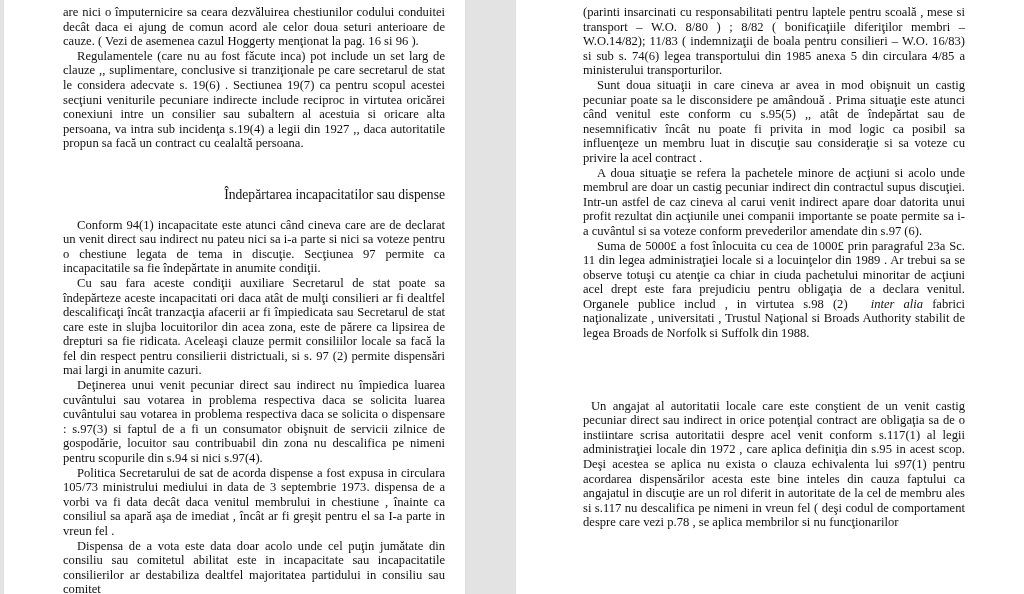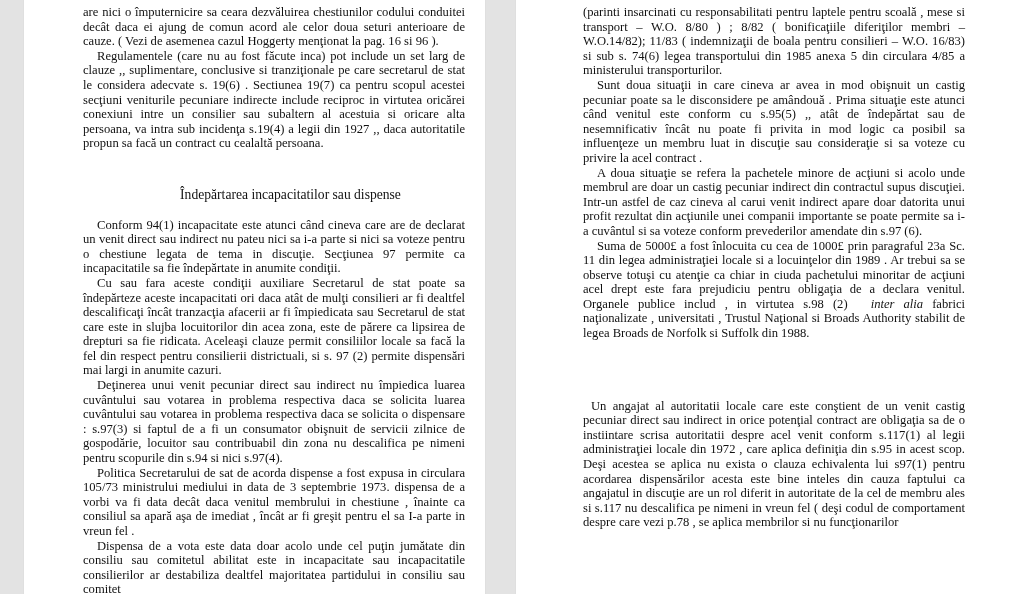--- a/index.html
+++ b/index.html
@@ -7,34 +7,34 @@
     width:1024px; height:594px; overflow:hidden;
     background:#e3e3e3;
     position:relative;
     font-family:"Liberation Serif", serif;
     color:#111;
   }
   .page {
     position:absolute; top:0; height:594px; background:#fff;
     box-shadow: 0 0 1px #cfcfcf;
   }
-  #page-left { left:24px; width:461px; }
+  #page-left { left:4px; width:461px; }
   #page-right { left:516px; width:507px;padding-left:24px; }
   .text-col {
     position:absolute; top:5px;
     font-size:12.6px; line-height:14.6px;
     text-align:justify;
   }
   #page-left .text-col { left:59px; width:382px; }
   #page-right .text-col { left:67px; width:382px; }
   p { margin:0; text-indent:0; }
   p.ind { text-indent:14px; }
   p.ind-s { text-indent:8px; }
   .heading {
-    font-size:13.6px; text-align:center; padding-left:33px;
+    font-size:13.6px; text-align:right; padding-left:33px;
   }
   .gap-h1 { height:37px; }
   .gap-h2 { height:15px; }
   .gap-r1 { height:38px; }
   .gap-r2 { height:20px; }
   em { font-style:italic;margin-left:14px; }
 </style>
 </head>
 <body>
 

